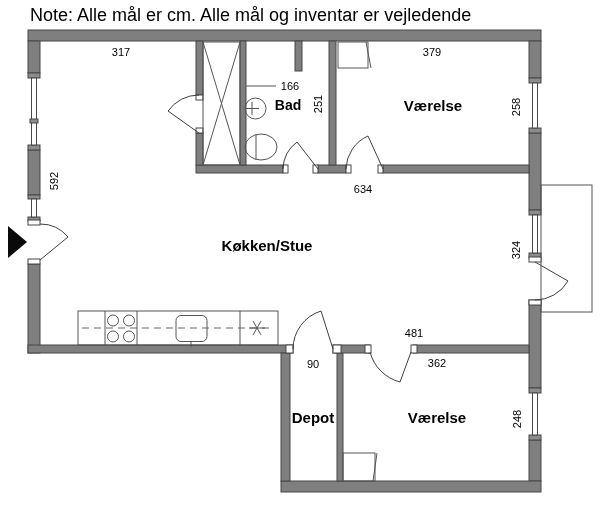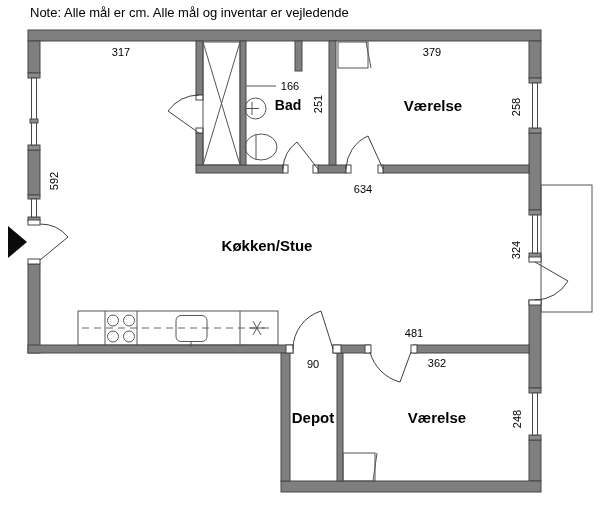--- a/index.html
+++ b/index.html
@@ -1,18 +1,18 @@
 <!DOCTYPE html>
 <html><head>
 <meta charset="utf-8">
 <style>
   html,body{margin:0;padding:0;background:#fff;}
   #stage{position:relative;width:600px;height:505px;background:#ffffff;overflow:hidden;
          font-family:"Liberation Sans",sans-serif;}
-  #note{position:absolute;left:30px;top:5px;font-size:13px;color:#000;}
+  #note{position:absolute;left:30px;top:5px;font-size:18px;color:#000;}
   svg{position:absolute;left:0;top:0;}
   .wall{fill:#7f7f7f;stroke:#474747;stroke-width:1;}
   .ln{stroke:#404040;stroke-width:1;fill:none;}
   .thin{stroke:#555;stroke-width:1;fill:none;}
   .cap{fill:#fff;stroke:#474747;stroke-width:1;}
   .wcap{fill:#8c8c8c;stroke:#474747;stroke-width:1;}
   .glass{fill:#fff;stroke:#474747;stroke-width:1;}
   .white{fill:#fff;stroke:none;}
   .dash{stroke:#666;stroke-width:1;fill:none;stroke-dasharray:7 5;}
   text{font-family:"Liberation Sans",sans-serif;fill:#000;}

